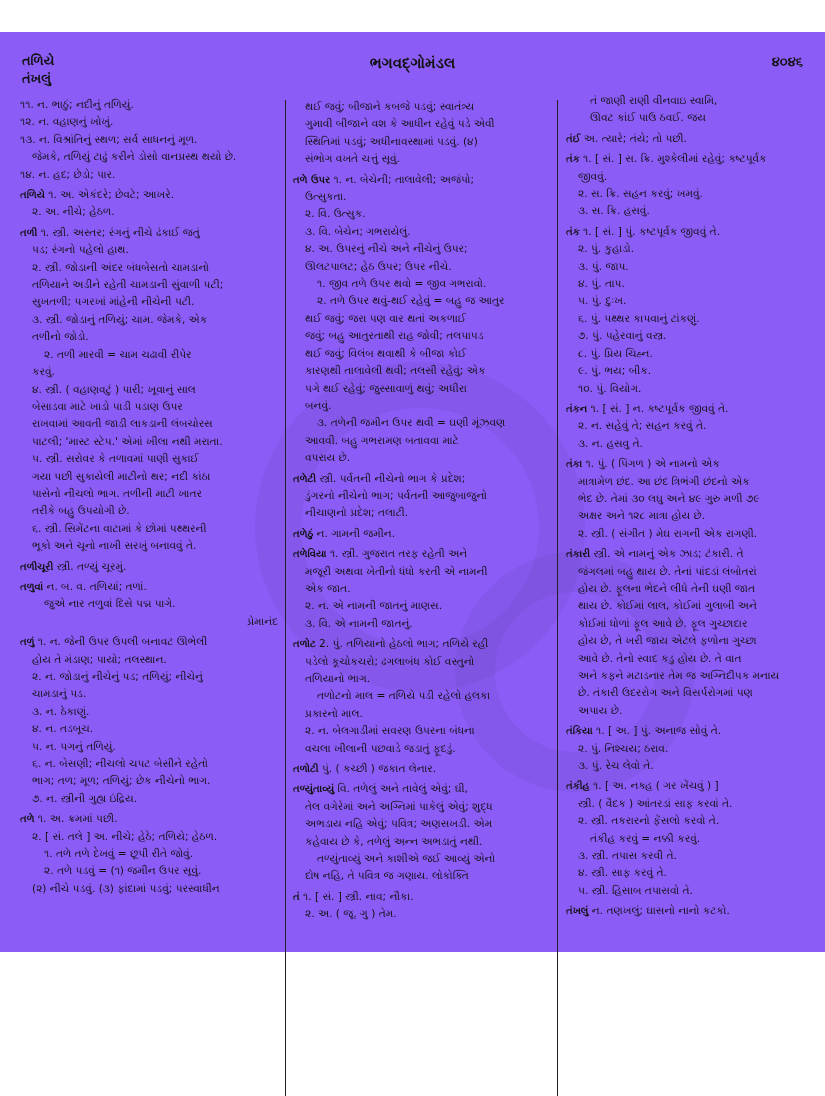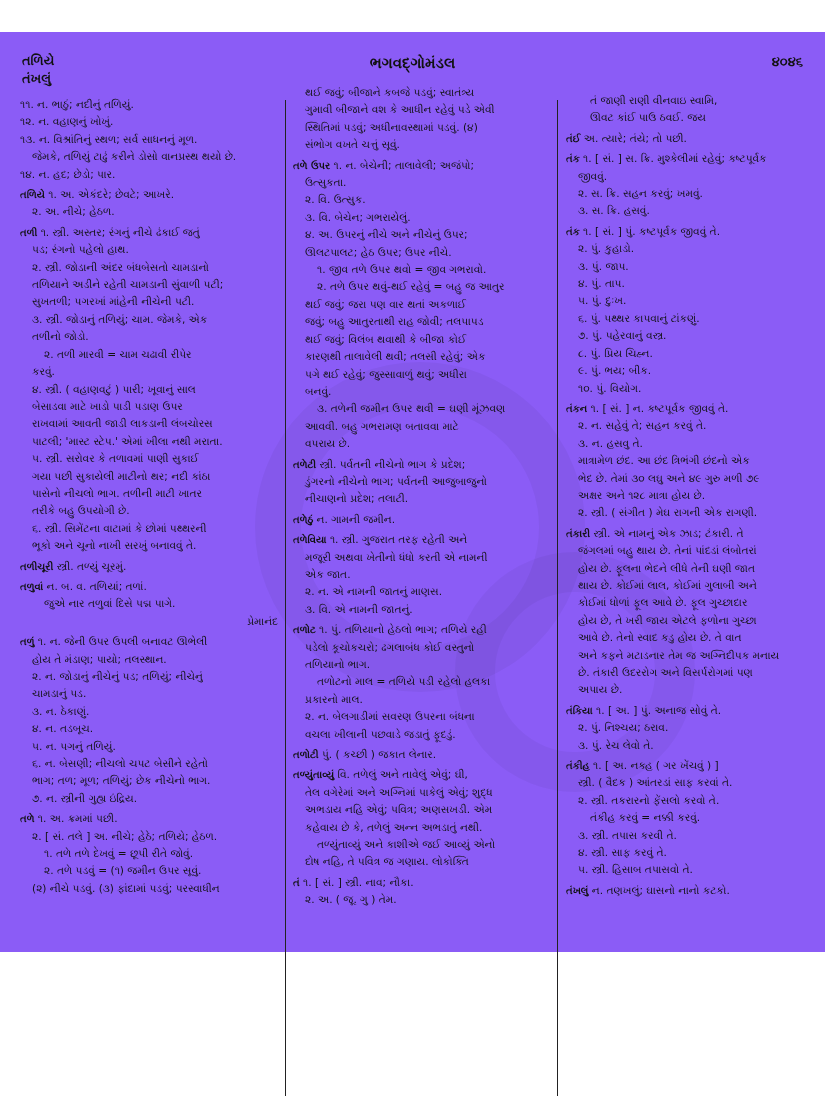--- a/index.html
+++ b/index.html
@@ -8,21 +8,21 @@
   .page{position:absolute;left:0;top:0;width:825px;height:920px;background:#8b5cf6;margin-top:32px;}
   .watermark{position:absolute;left:255px;top:330px;width:330px;height:330px;border-radius:50%;
        border:46px solid rgba(0,0,0,0.045);box-sizing:border-box;}
   .watermark2{position:absolute;left:455px;top:520px;width:240px;height:240px;border-radius:50%;
        border:40px solid rgba(0,0,0,0.04);box-sizing:border-box;}
   .hdr-left{position:absolute;left:22px;top:20px;font-size:13px;font-weight:bold;line-height:18px;}
   .hdr-center{position:absolute;left:0;width:825px;top:22px;text-align:center;font-size:15px;font-weight:bold;}
   .hdr-right{position:absolute;right:22px;top:22px;font-size:13px;font-weight:bold;}
   .col{position:absolute;top:64px;font-size:10.6px;line-height:17.4px;}
   .col1{left:20px;width:258px;}
-  .col2{left:293px;width:258px;top:52px;}
+  .col2{left:293px;width:258px;top:66px;}
   .col3{left:566px;width:245px;top:60px;}
   .rule{position:absolute;width:1px;background:#222;}
   .r1{left:285px;top:68px;height:1030px;}
   .r2{left:557px;top:68px;height:1030px;}
   .ln{white-space:nowrap;overflow:hidden;text-align:justify;}
   .ln.i1{padding-left:12px;}
   .ln.i2{padding-left:24px;}
   .ln.hw{margin-top:3px;}
   .ln.right{text-align:right;}
   .b{font-weight:bold;font-size:10px;}
@@ -115,21 +115,21 @@
       <div class="ln i1"><span>વપરાય છે.</span></div>
       <div class="ln hw"><span class="b">તળેટી</span><span> સ્ત્રી. પર્વતની નીચેનો ભાગ કે પ્રદેશ;</span></div>
       <div class="ln i1"><span>ડુંગરનો નીચેનો ભાગ; પર્વતની આજુબાજુનો</span></div>
       <div class="ln i1"><span>નીચાણનો પ્રદેશ; તલાટી.</span></div>
       <div class="ln hw"><span class="b">તળેઠું</span><span> ન. ગામની જમીન.</span></div>
       <div class="ln hw"><span class="b">તળેવિયા</span><span> ૧. સ્ત્રી. ગુજરાત તરફ રહેતી અને</span></div>
       <div class="ln i1"><span>મજૂરી અથવા ખેતીનો ધંધો કરતી એ નામની</span></div>
       <div class="ln i1"><span>એક જાત.</span></div>
       <div class="ln i1"><span>૨. ન. એ નામની જાતનું માણસ.</span></div>
       <div class="ln i1"><span>૩. વિ. એ નામની જાતનું.</span></div>
-      <div class="ln hw"><span class="b">તળોટ</span><span> ૧. પું. તળિયાનો હેઠલો ભાગ; તળિયે રહી</span></div>
+      <div class="ln hw"><span class="b">તળોટ</span><span> 2. પું. તળિયાનો હેઠલો ભાગ; તળિયે રહી</span></div>
       <div class="ln i1"><span>પડેલો કૂચોકચરો; ઢગલાબંધ કોઈ વસ્તુનો</span></div>
       <div class="ln i1"><span>તળિયાનો ભાગ.</span></div>
       <div class="ln i2"><span>તળોટનો માલ = તળિયે પડી રહેલો હલકા</span></div>
       <div class="ln i1"><span>પ્રકારનો માલ.</span></div>
       <div class="ln i1"><span>૨. ન. બેલગાડીમાં સવરણ ઉપરના બંધના</span></div>
       <div class="ln i1"><span>વચલા ખીલાની પછવાડે જડાતું ફૂદડું.</span></div>
       <div class="ln hw"><span class="b">તળોટી</span><span> પું. ( કચ્છી ) જકાત લેનાર.</span></div>
       <div class="ln hw"><span class="b">તળ્યુંતાવ્યું</span><span> વિ. તળેલું અને તાવેલું એવું; ઘી,</span></div>
       <div class="ln i1"><span>તેલ વગેરેમાં અને અગ્નિમાં પાકેલું એવું; શુદ્ધ</span></div>
       <div class="ln i1"><span>અભડાય નહિ એવું; પવિત્ર; અણસખડી. એમ</span></div>
@@ -153,20 +153,21 @@
       <div class="ln i1"><span>૪. પું. તાપ.</span></div>
       <div class="ln i1"><span>૫. પું. દુઃખ.</span></div>
       <div class="ln i1"><span>૬. પું. પથ્થર કાપવાનું ટાંકણું.</span></div>
       <div class="ln i1"><span>૭. પું. પહેરવાનું વસ્ત્ર.</span></div>
       <div class="ln i1"><span>૮. પું. પ્રિય ચિહ્ન.</span></div>
       <div class="ln i1"><span>૯. પું. ભય; બીક.</span></div>
       <div class="ln i1"><span>૧૦. પું. વિયોગ.</span></div>
       <div class="ln hw"><span class="b">તંકન</span><span> ૧. [ સં. ] ન. કષ્ટપૂર્વક જીવવું તે.</span></div>
       <div class="ln i1"><span>૨. ન. સહેવું તે; સહન કરવું તે.</span></div>
       <div class="ln i1"><span>૩. ન. હસવુ તે.</span></div>
+      <div class="ln hw"><span class="b">તંકા</span><span> ૧. પું. ( પિંગળ ) એ નામનો એક</span></div>
       <div class="ln i1"><span>માત્રામેળ છંદ. આ છંદ ત્રિભંગી છંદનો એક</span></div>
       <div class="ln i1"><span>ભેદ છે. તેમાં ૩૦ લઘુ અને ૪૯ ગુરુ મળી ૭૯</span></div>
       <div class="ln i1"><span>અક્ષર અને ૧૨૮ માત્રા હોય છે.</span></div>
       <div class="ln i1"><span>૨. સ્ત્રી. ( સંગીત ) મેઘ રાગની એક રાગણી.</span></div>
       <div class="ln hw"><span class="b">તંકારી</span><span> સ્ત્રી. એ નામનું એક ઝાડ; ટંકારી. તે</span></div>
       <div class="ln i1"><span>જંગલમાં બહુ થાય છે. તેનાં પાંદડાં લંબોતરાં</span></div>
       <div class="ln i1"><span>હોય છે. ફૂલના ભેદને લીધે તેની ઘણી જાત</span></div>
       <div class="ln i1"><span>થાય છે. કોઈમાં લાલ, કોઈમાં ગુલાબી અને</span></div>
       <div class="ln i1"><span>કોઈમાં ધોળાં ફૂલ આવે છે. ફૂલ ગુચ્છાદાર</span></div>
       <div class="ln i1"><span>હોય છે, તે ખરી જાય એટલે ફળોના ગુચ્છા</span></div>

